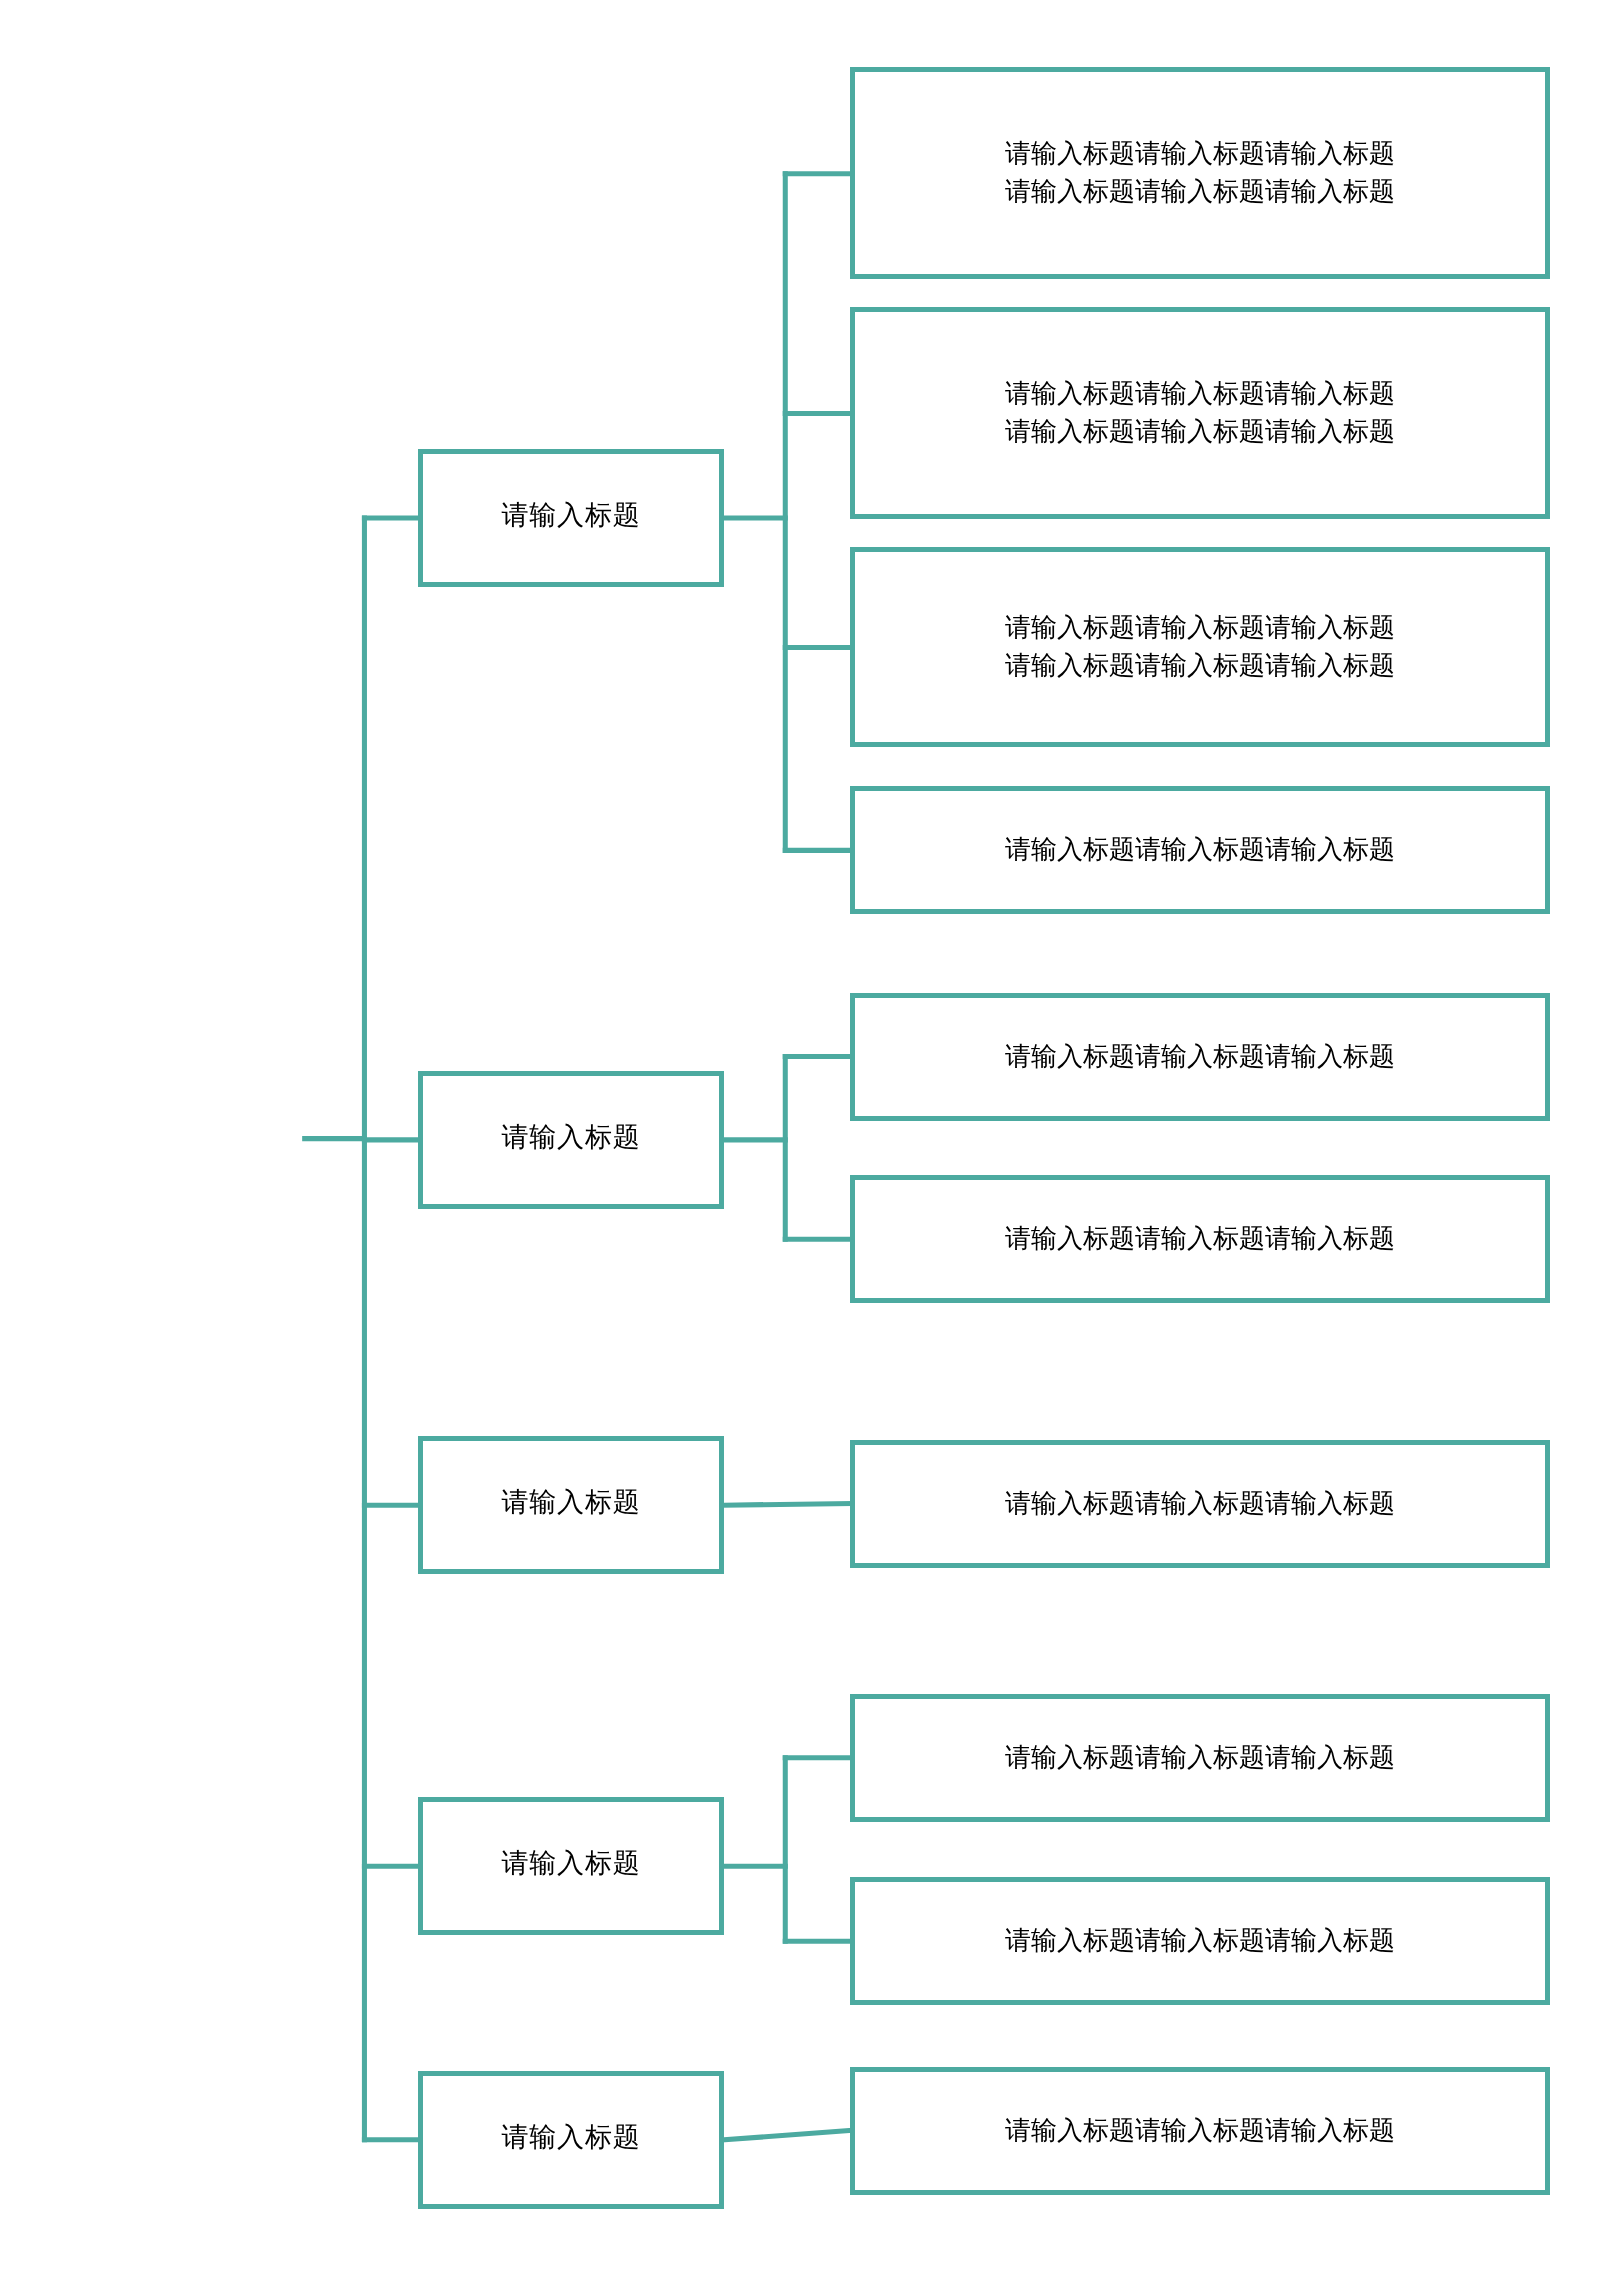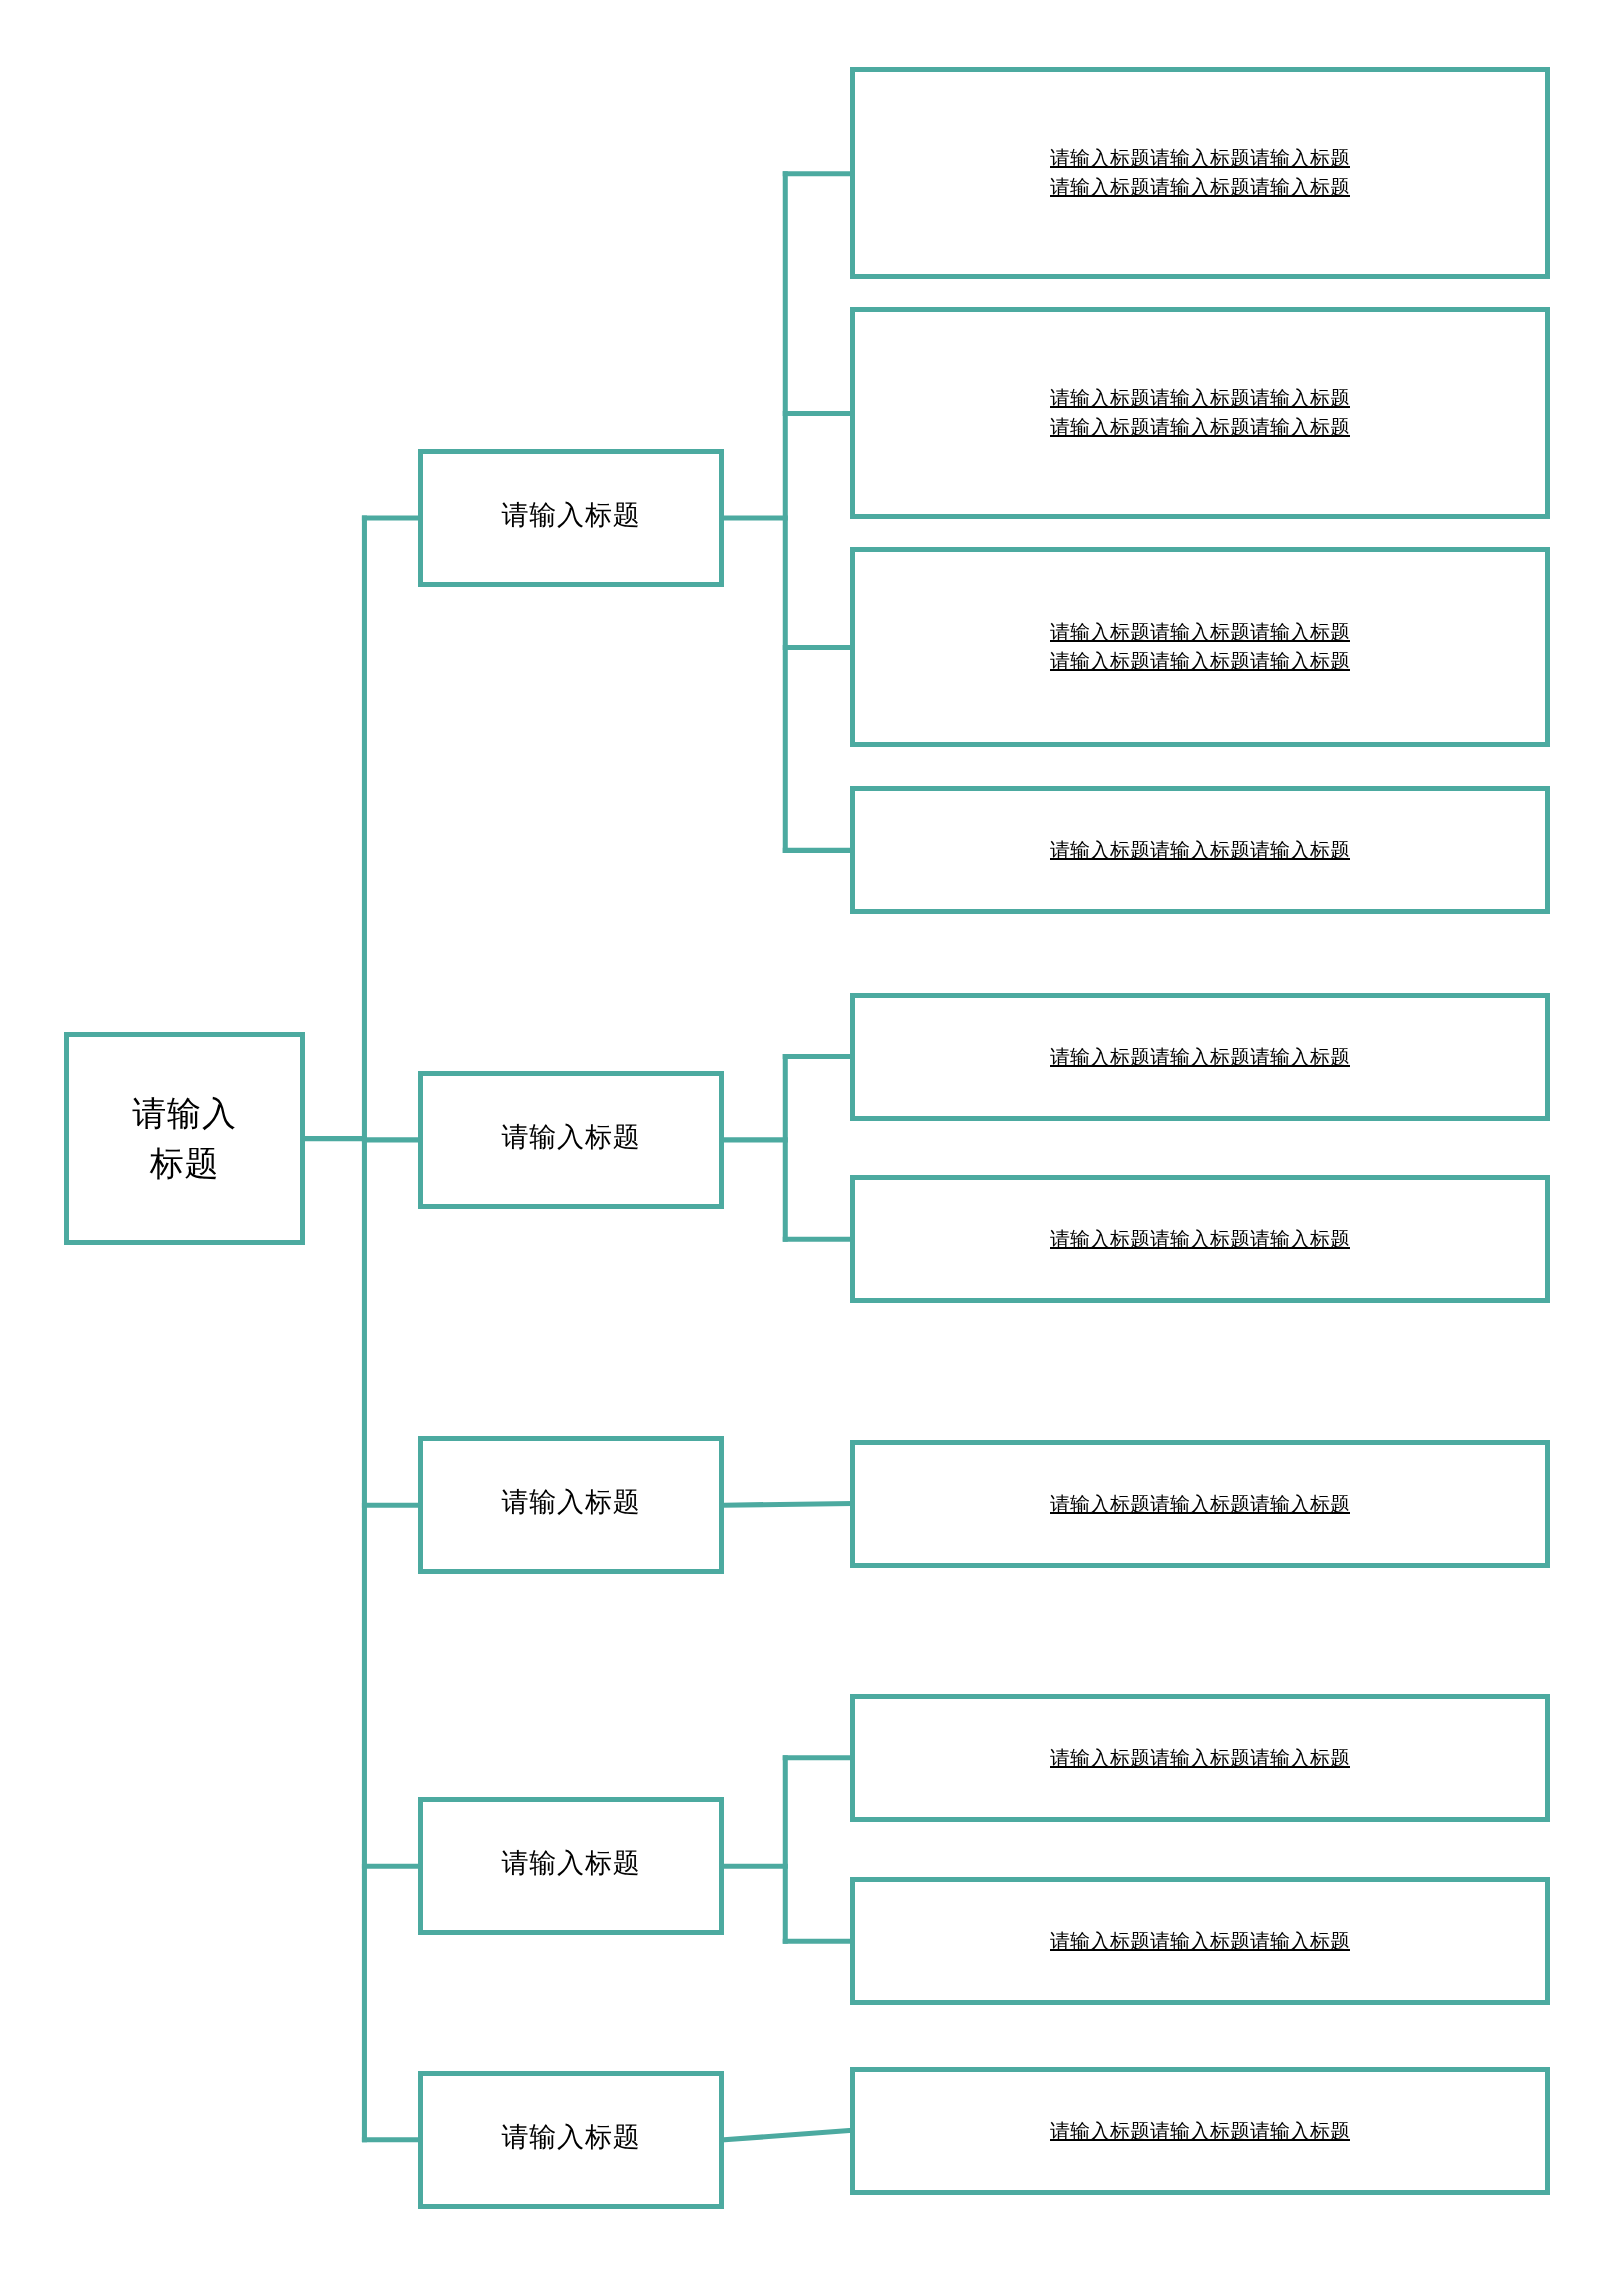--- a/index.html
+++ b/index.html
@@ -47,23 +47,22 @@
   .root-node {
     font-size: 34px;
     letter-spacing: 0.8px;
   }
   .branch-node {
     font-size: 27px;
     letter-spacing: 0.8px;
     font-family: Liberation Mono, monospace;
   }
   .leaf-node {
-    font-size: 20px;
+    font-size: 26px;
     letter-spacing: 0px;
-    text-decoration: underline;
   }
 </style>
 </head>
 <body>
 
 <div id="diagram-root">
 
   <svg id="connector-layer" viewBox="0 0 1920 2713" width="1616" height="2284" xmlns="http://www.w3.org/2000/svg">
       <line x1="362" y1="1352.5" x2="433" y2="1352.5" stroke="#4CAAA0" stroke-width="6" stroke-linecap="square"></line>
       <line x1="433" y1="615" x2="433" y2="2542" stroke="#4CAAA0" stroke-width="6" stroke-linecap="square"></line>
@@ -83,24 +82,20 @@
       <line x1="933" y1="1255" x2="1010" y2="1255" stroke="#4CAAA0" stroke-width="6" stroke-linecap="square"></line>
       <line x1="933" y1="1472" x2="1010" y2="1472" stroke="#4CAAA0" stroke-width="6" stroke-linecap="square"></line>
       <line x1="860" y1="1788" x2="1010" y2="1786" stroke="#4CAAA0" stroke-width="6" stroke-linecap="square"></line>
       <line x1="860" y1="2217" x2="933" y2="2217" stroke="#4CAAA0" stroke-width="6" stroke-linecap="square"></line>
       <line x1="933" y1="2088" x2="933" y2="2306" stroke="#4CAAA0" stroke-width="6" stroke-linecap="square"></line>
       <line x1="933" y1="2088" x2="1010" y2="2088" stroke="#4CAAA0" stroke-width="6" stroke-linecap="square"></line>
       <line x1="933" y1="2306" x2="1010" y2="2306" stroke="#4CAAA0" stroke-width="6" stroke-linecap="square"></line>
       <line x1="860" y1="2542" x2="1010" y2="2531" stroke="#4CAAA0" stroke-width="6" stroke-linecap="square"></line>
     </svg>
 
-  <div class="node-box root-node" id="root-node" style="left: 64px; top: 1032px; width: 241px; height: 213px; border: 5px solid rgb(76, 170, 160); color: rgb(0, 0, 0);">
-    <span class="node-text">请输入
-标题</span>
-  </div>
 
   <div class="node-box branch-node" id="branch-0" style="left: 418px; top: 449px; width: 306px; height: 138px; border: 5px solid rgb(76, 170, 160); color: rgb(0, 0, 0);">
     <span class="node-text">请输入标题</span>
   </div>
   <div class="node-box branch-node" id="branch-1" style="left: 418px; top: 1071px; width: 306px; height: 138px; border: 5px solid rgb(76, 170, 160); color: rgb(0, 0, 0);">
     <span class="node-text">请输入标题</span>
   </div>
   <div class="node-box branch-node" id="branch-2" style="left: 418px; top: 1436px; width: 306px; height: 138px; border: 5px solid rgb(76, 170, 160); color: rgb(0, 0, 0);">
     <span class="node-text">请输入标题</span>
   </div>

